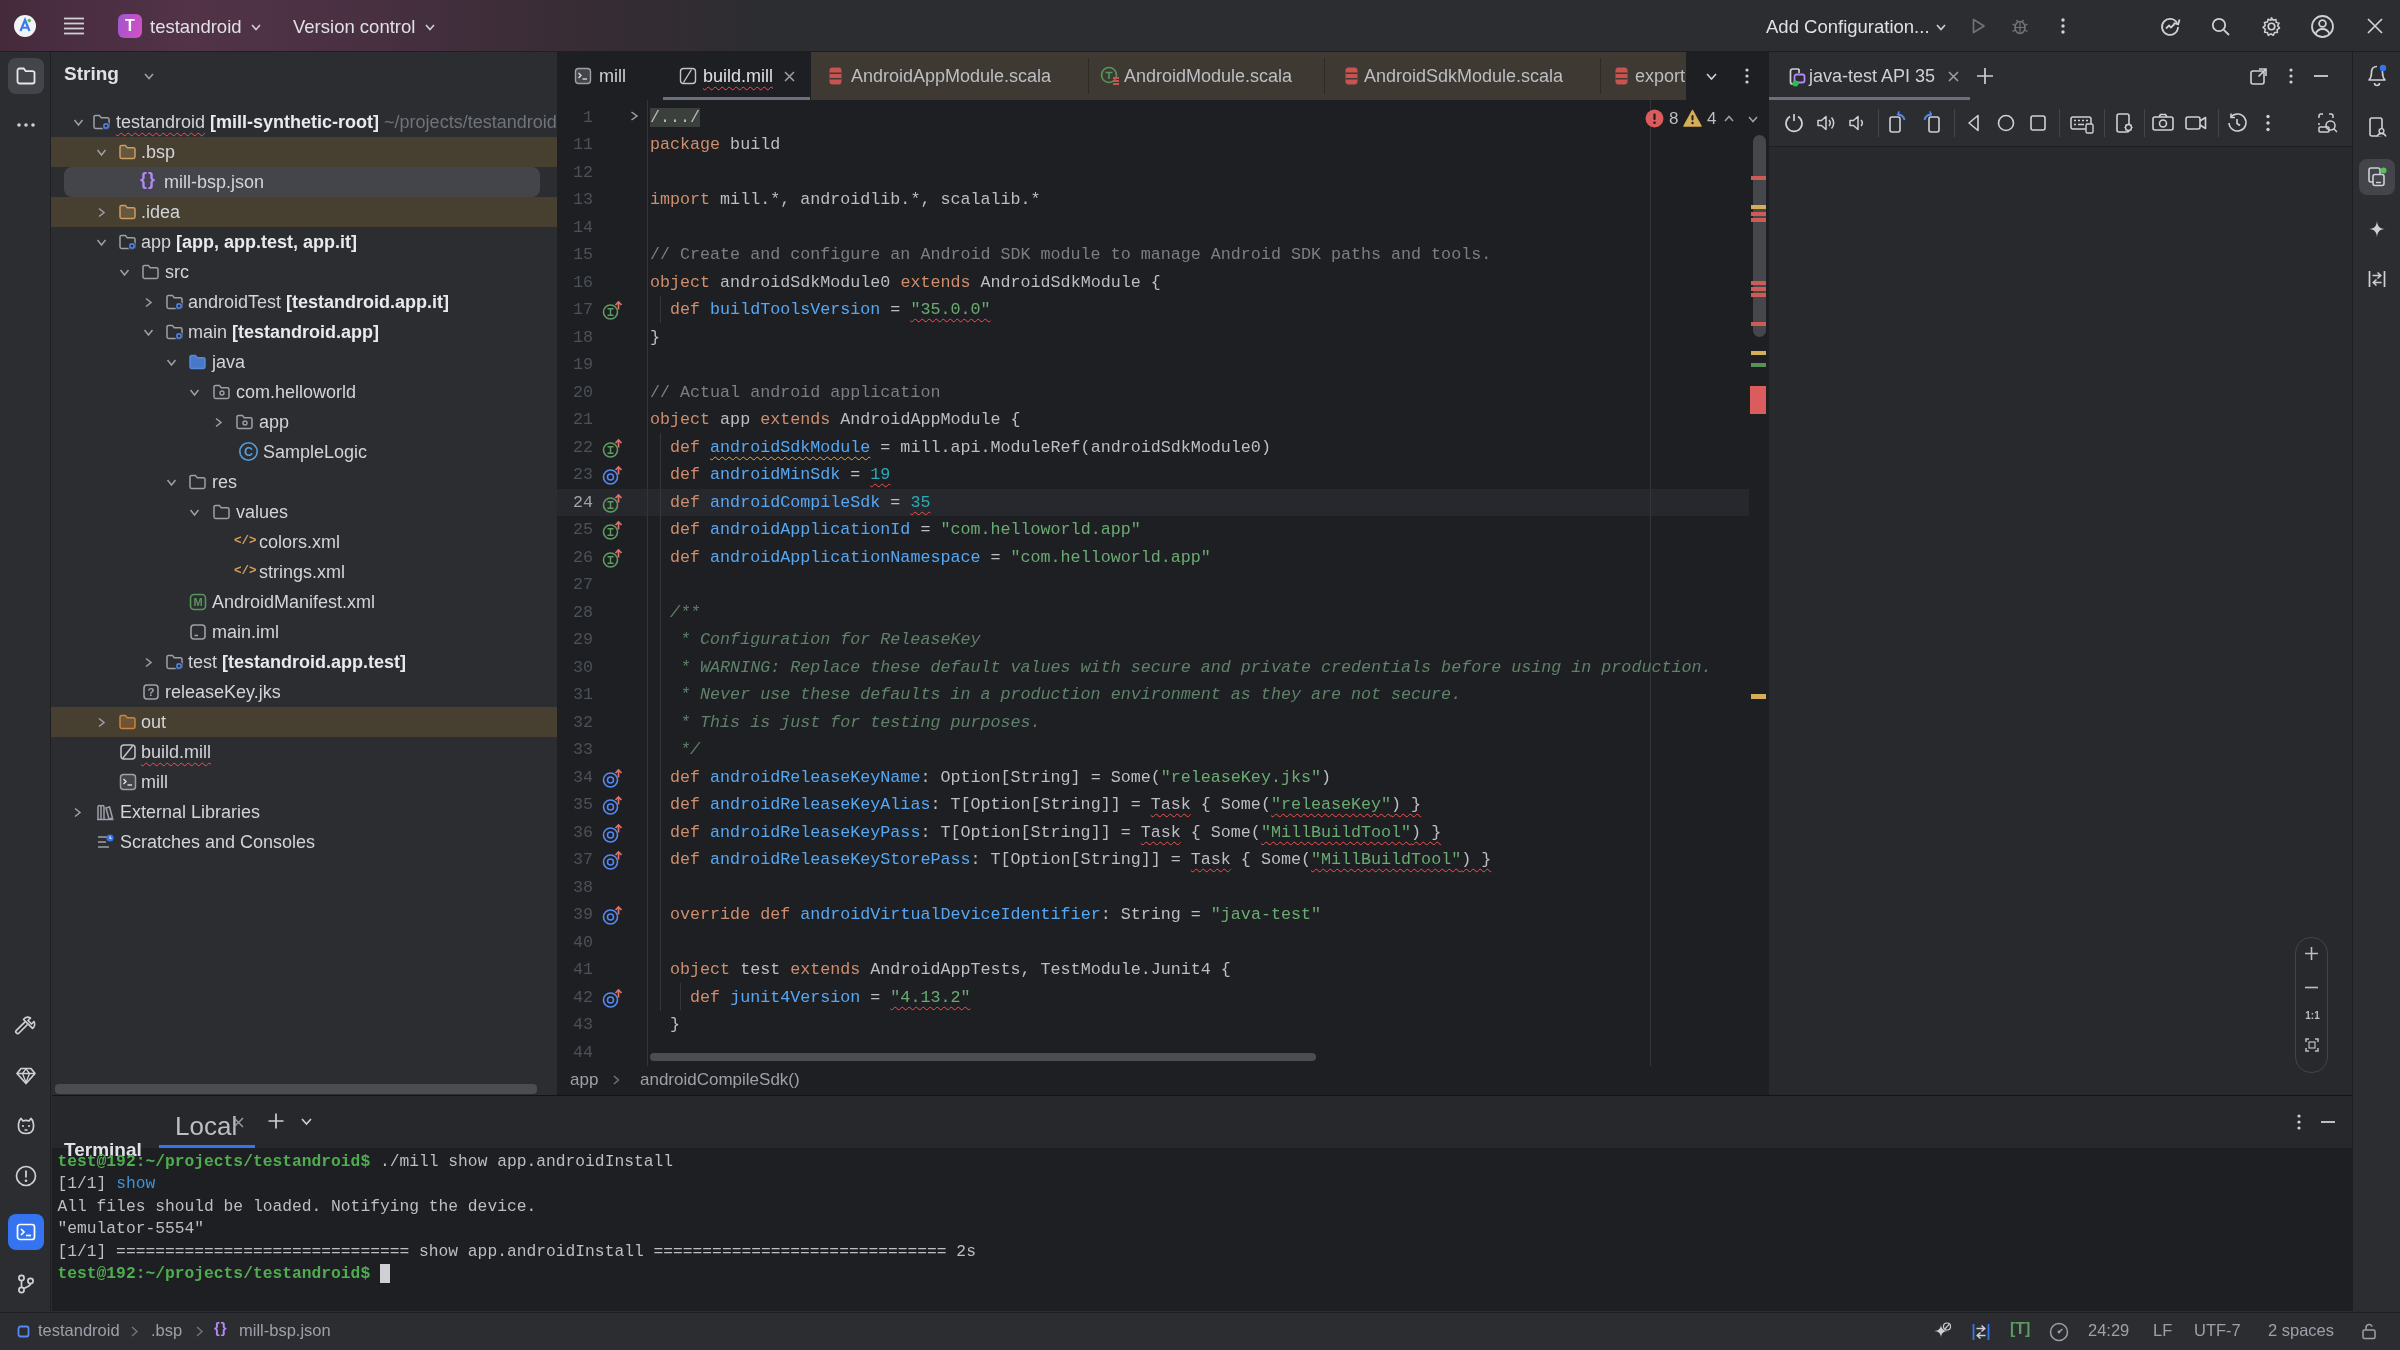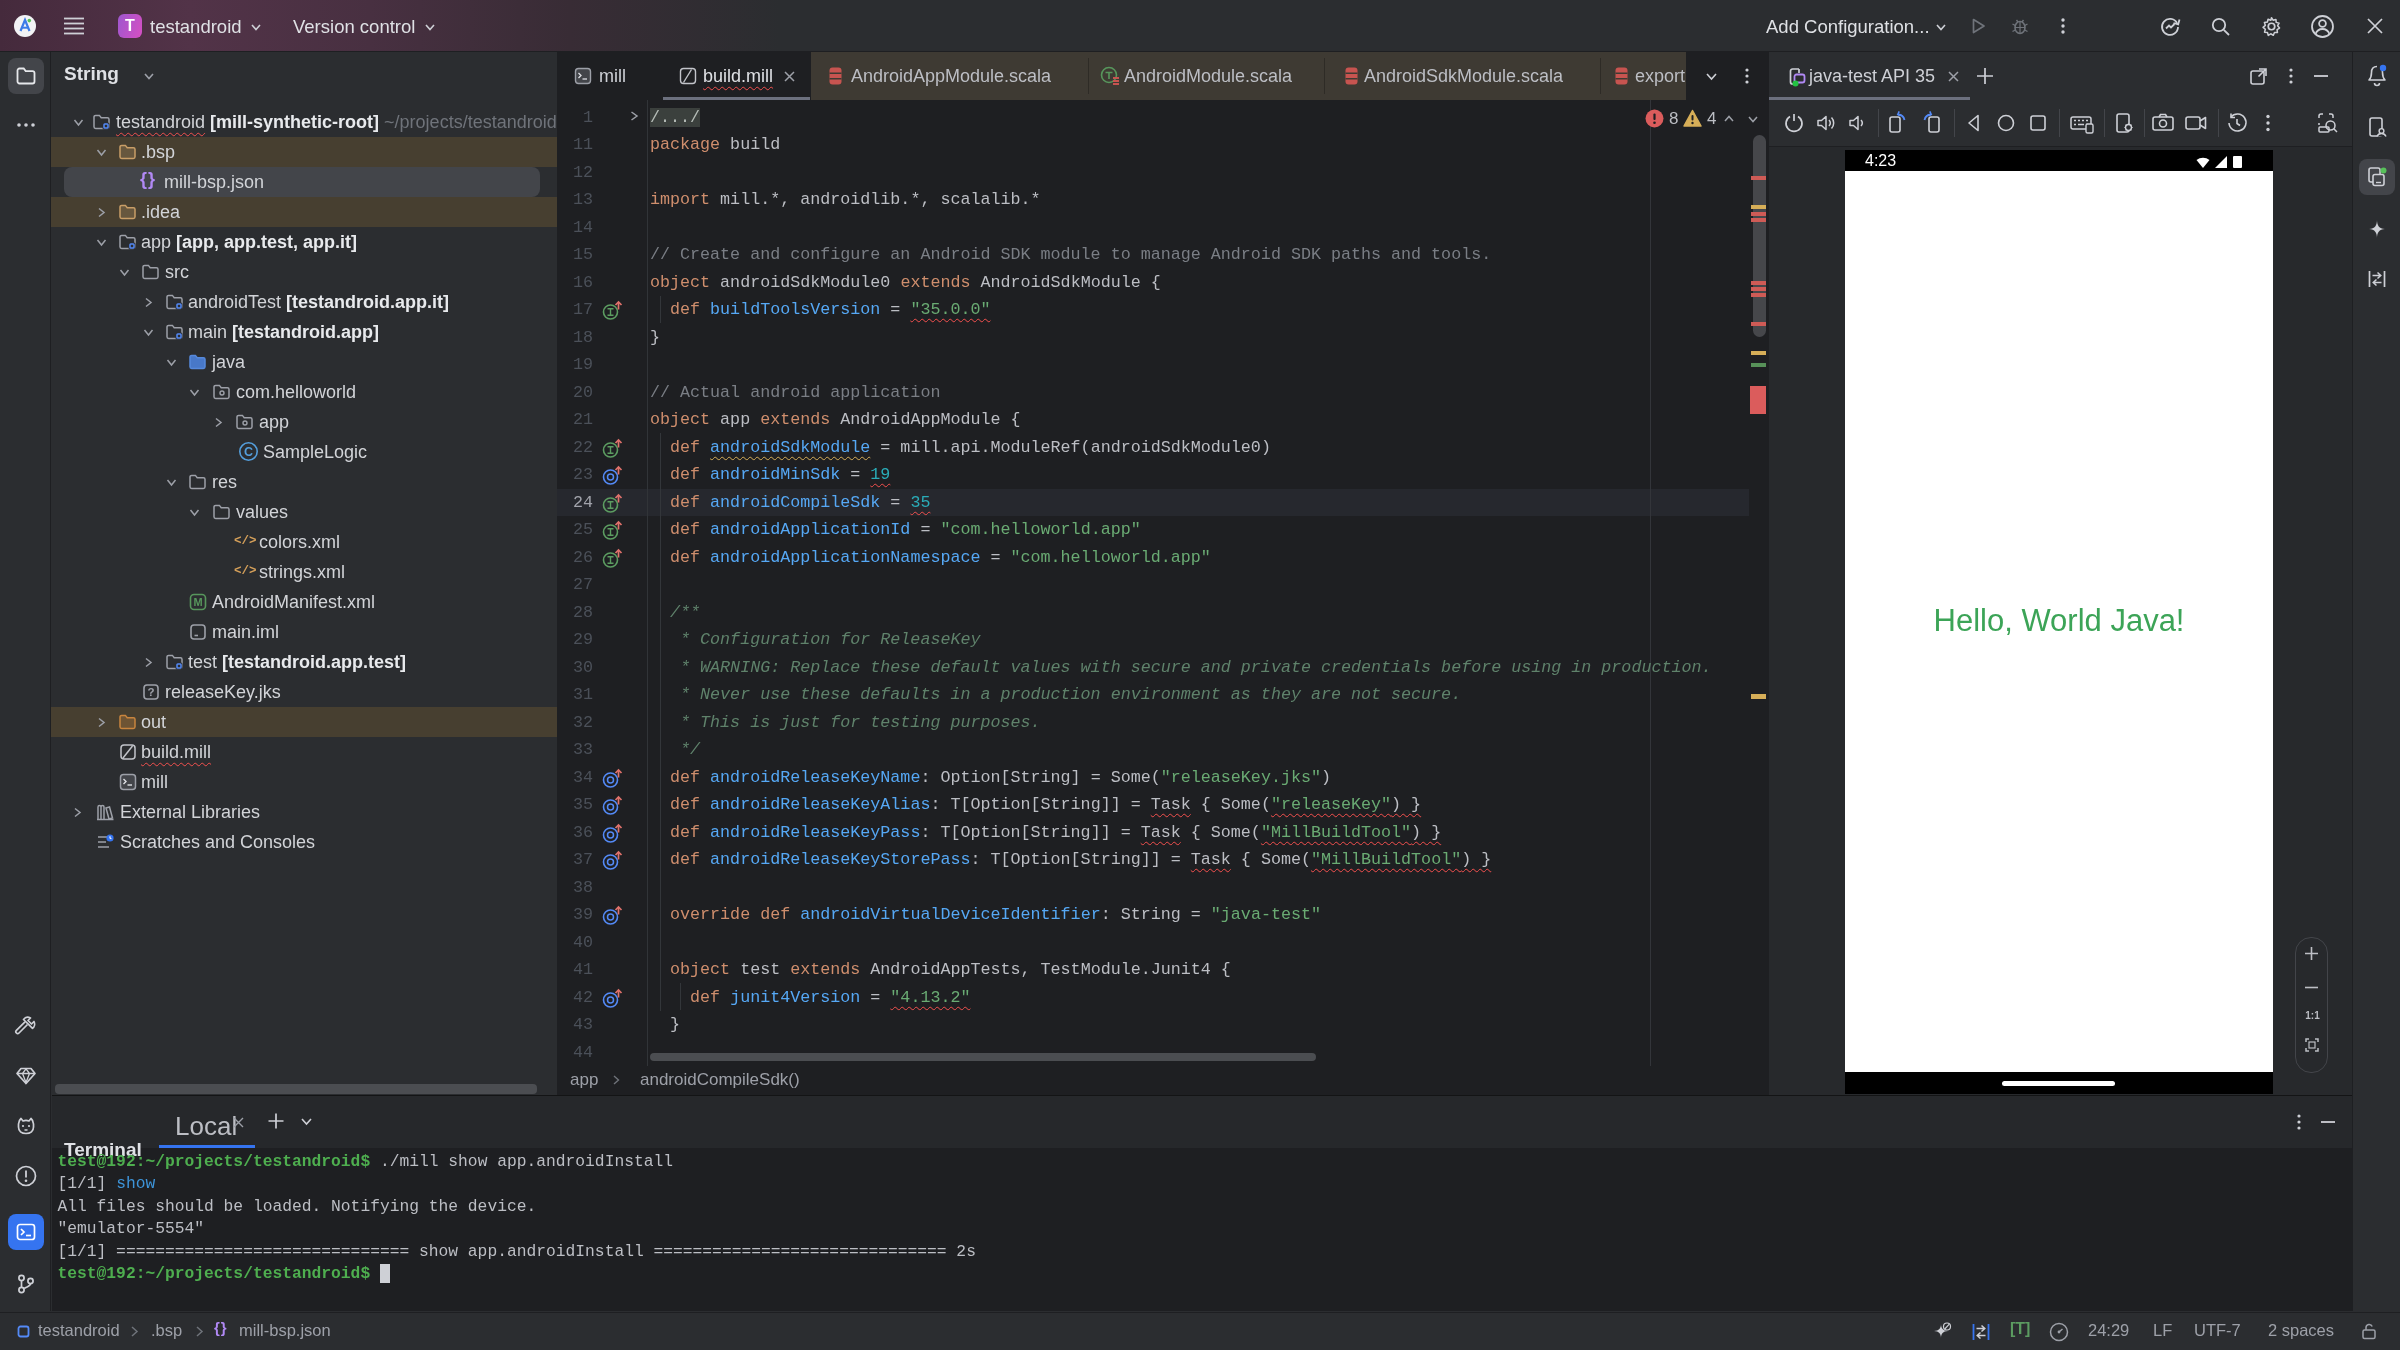--- a/index.html
+++ b/index.html
@@ -752,33 +752,20 @@
           <path d="M4 7 V5 a2 2 0 0 1 2-2 H8 M14 3 H16 a2 2 0 0 1 2 2 V7 M4 12 V14" stroke="#CED0D6" stroke-width="1.5" fill="none"></path>
           <rect x="4" y="16" width="10" height="5" rx="1" stroke="#CED0D6" stroke-width="1.5" fill="none"></rect>
           <circle cx="15.5" cy="14.5" r="4.5" stroke="#CED0D6" stroke-width="1.5" fill="none"></circle>
           <line x1="18.8" y1="17.8" x2="22" y2="21" stroke="#CED0D6" stroke-width="1.5"></line>
         </svg>
     </div>
     <div class="abs" style="left:0;top:94px;width:583px;height:1px;background:#1E1F22;"></div>
 
     <div class="abs" style="left:0;top:95px;width:583px;height:948px;background:#27292C;"></div>
 
-    <div class="abs" style="left:76px;top:98px;width:428px;height:944px;background:#000;">
-      <div class="abs" style="left:20px;top:2px;font-size:16px;color:#fff;">4:23</div>
-
-      <svg class="abs" style="left:350px;top:4px" width="66" height="15" viewBox="0 0 66 15">
-        <path d="M8 14 L1.5 6 A10.5 10.5 0 0 1 14.5 6 Z" fill="#fff"></path>
-        <path d="M32 14 H20 L32 2 Z" fill="#fff"></path>
-        <rect x="38" y="2" width="9" height="12" rx="1" fill="#fff"></rect>
-      </svg>
-      <div class="abs" style="left:0;top:21px;width:428px;height:901px;background:#fff;">
-        <div class="abs" style="left:0;top:432px;width:428px;text-align:center;font-size:31px;color:#3CA457;">Hello, World Java!</div>
-      </div>
-      <div class="abs" style="left:157px;top:931px;width:113px;height:4.5px;border-radius:2.5px;background:#fff;"></div>
-    </div>
 
     <div class="abs" style="left:526px;top:885px;width:33px;height:136px;border:1px solid #43454A;border-radius:16px;">
       <svg class="abs" style="left:7px;top:7px" width="17" height="17" viewBox="0 0 17 17">
           <path d="M8.5 2 V15 M2 8.5 H15" stroke="#BCBEC4" stroke-width="1.6"></path>
         </svg>
       <svg class="abs" style="left:7px;top:41px" width="17" height="17" viewBox="0 0 17 17">
           <path d="M2 8.5 H15" stroke="#BCBEC4" stroke-width="1.6"></path>
         </svg>
       <div class="abs" style="left:0;top:72px;width:33px;text-align:center;font-size:10px;font-weight:bold;color:#BCBEC4;">1:1</div>
       <svg class="abs" style="left:8px;top:99px" width="16" height="16" viewBox="0 0 16 16">

